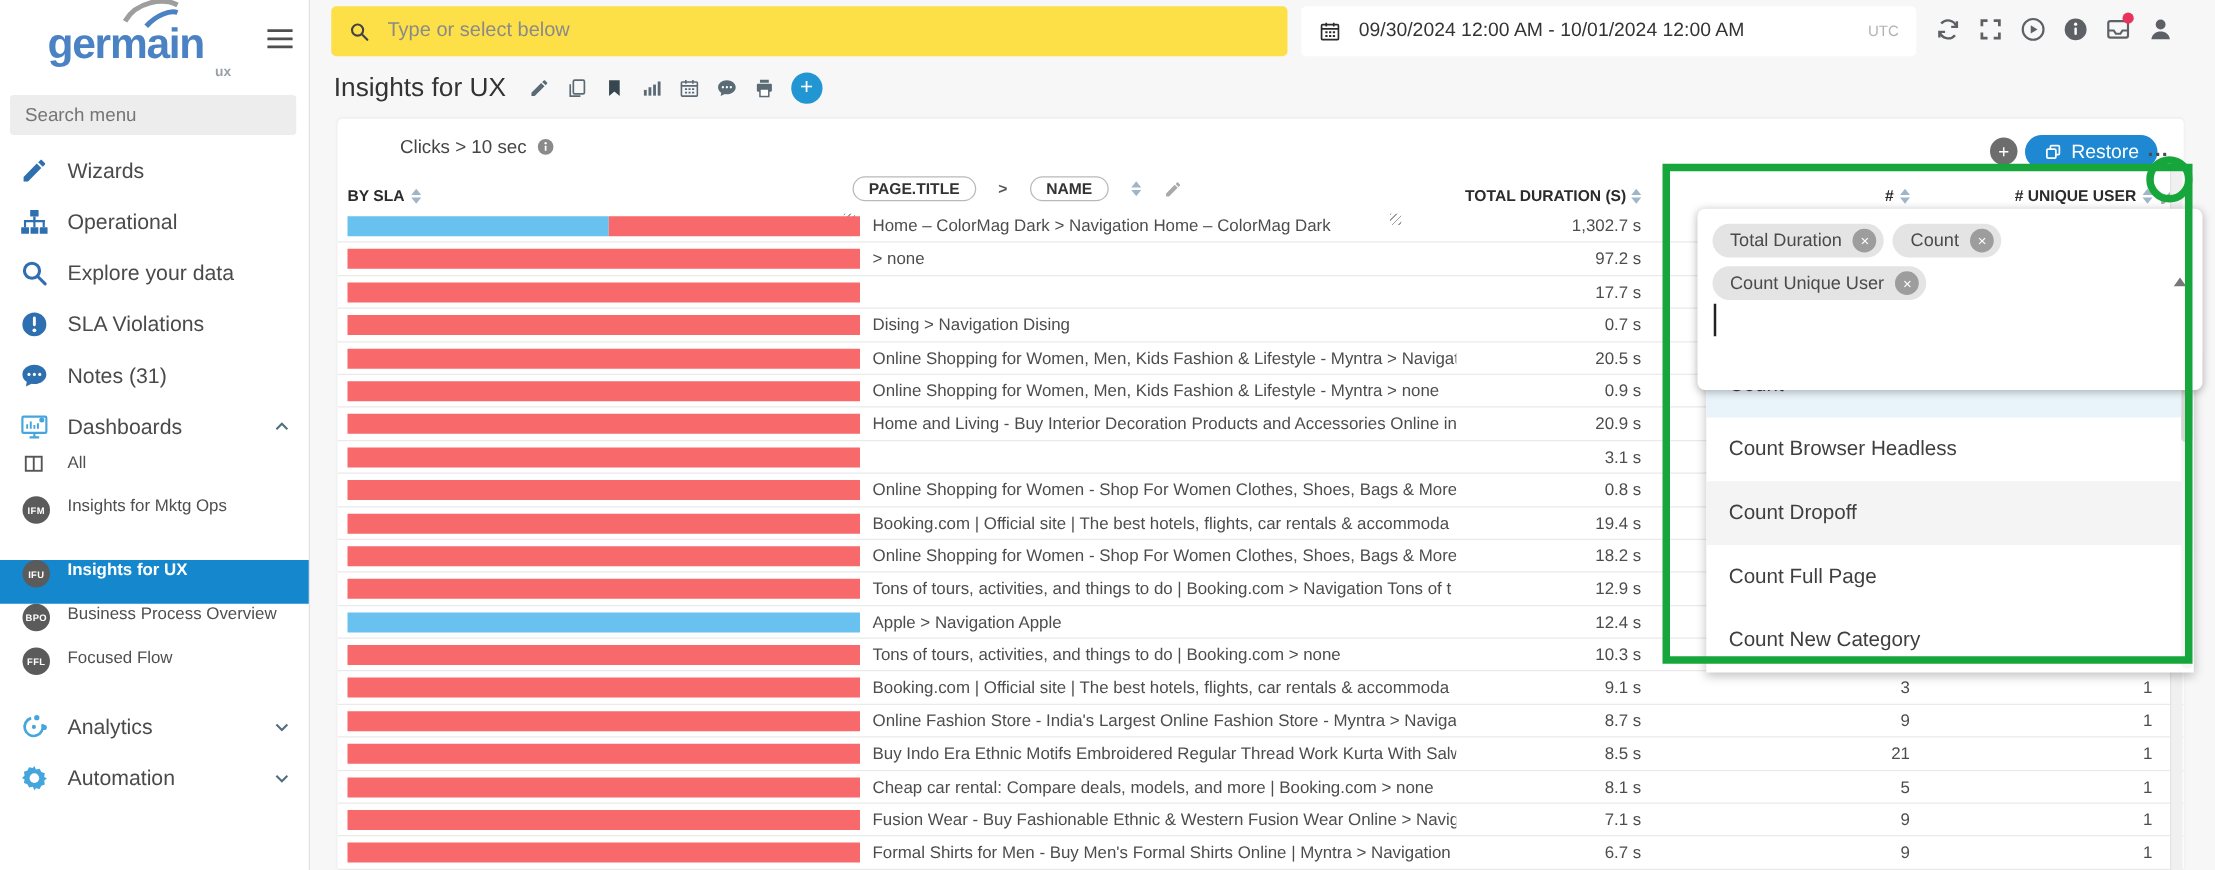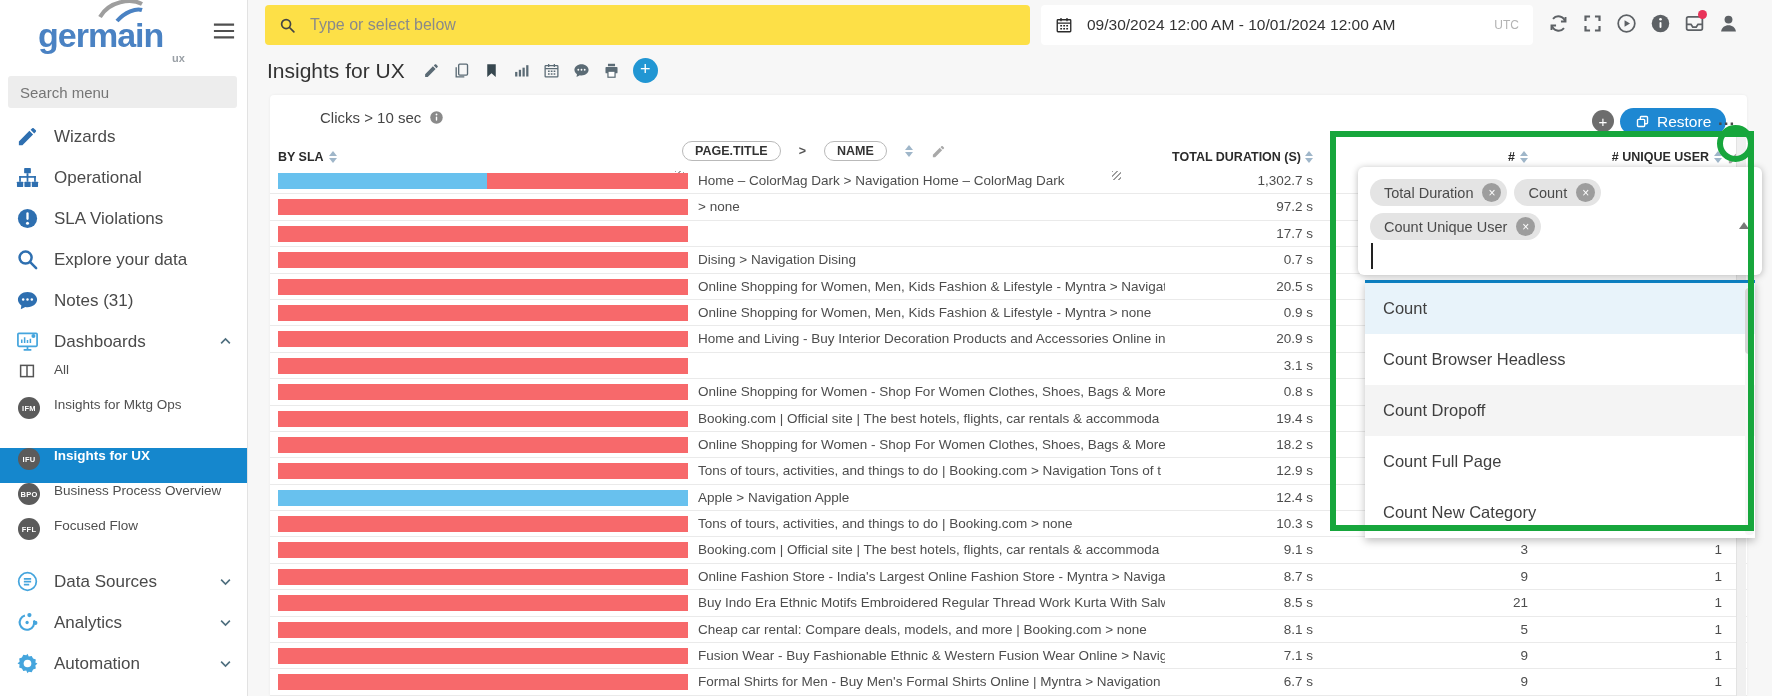--- a/index.html
+++ b/index.html
@@ -81,21 +81,21 @@
   .cell { position:absolute; top:0; height:26.4px; line-height:26.4px; font-size:13.5px; color:#4d4d4d; white-space:nowrap; }
   .c-text { left:428px; width:467px; overflow:hidden; }
   .c-dur  { left:880px; width:163px; text-align:right; }
   .c-cnt  { left:1095px; width:163px; text-align:right; }
   .c-unq  { left:1290px; width:162px; text-align:right; }
 
   
   .vstrip { position:absolute; left:1736px; top:137px; width:10px; height:559px; background:#f0f0f0; border-left:1px solid #e3e3e3; z-index:20; }
 
   
-  .combo { position:absolute; left:1358px; top:167px; width:404px; height:108px; background:#fff; border-radius:6px; box-shadow:0 1px 7px rgba(0,0,0,.28); z-index:40; padding:12px 34px 8px 12px; }
+  .combo { position:absolute; left:1358px; top:167px; width:404px; height:145px; background:#fff; border-radius:6px; box-shadow:0 1px 7px rgba(0,0,0,.28); z-index:40; padding:12px 34px 8px 12px; }
   .tagwrap { display:flex; flex-wrap:wrap; gap:7px; row-gap:7px; }
   .tag { display:flex; align-items:center; gap:9px; background:#e4e4e4; border-radius:15px; padding:4px 6px 4px 14px; font-size:14.5px; color:#4a4a4a; }
   .tag .x { width:19px; height:19px; border-radius:50%; background:#9d9d9d; color:#fff; font-size:12px; display:flex; align-items:center; justify-content:center; cursor:pointer; line-height:1; }
   .combo-caret { position:absolute; right:13px; top:50px; width:0; height:0; border:5.5px solid transparent; border-bottom:7px solid #777; cursor:pointer; }
   .cursor-line { position:absolute; left:13px; top:76px; width:2px; height:26px; background:#222; }
 
   .dlist { position:absolute; left:1365px; top:280px; width:390px; height:258px; background:#fff; border-top:3px solid #0d80c2; box-shadow:0 3px 8px rgba(0,0,0,.25); z-index:39; }
   .opt { height:51px; display:flex; align-items:center; padding-left:18px; font-size:16.5px; color:#3f3f3f; cursor:pointer; }
   .opt.hl { background:#e8f3fa; }
   .opt.stripe { background:#f4f4f4; }
@@ -150,36 +150,36 @@
               <rect x="16.5" y="16.5" width="6.5" height="5.5" rx=".5"></rect>
               <path d="M11 7.5h2v3h-2z"></path>
               <path d="M3.3 10.5h17.4v1.8H3.3z"></path>
               <path d="M3.3 10.5h1.8v6H3.3zM18.9 10.5h1.8v6h-1.8zM11.1 10.5h1.8v6h-1.8z"></path>
             </svg>
           </span>
           <span>Operational</span>
         </div>
         <div class="nav-item">
           <span class="icon">
+            <svg viewBox="0 0 24 24" fill="none" stroke="currentColor" stroke-width="2.6">
+              <circle cx="10" cy="10" r="6.3"></circle>
+              <path d="M14.8 14.8 21 21" stroke-linecap="round"></path>
+            </svg>
+          </span>
+          <span>Explore your data</span>
+        </div>
+        <div class="nav-item">
+          <span class="icon">
             <svg viewBox="0 0 24 24" fill="currentColor">
               <circle cx="12" cy="12" r="10"></circle>
               <rect x="10.8" y="5.5" width="2.4" height="8" rx="1.2" fill="#fff"></rect>
               <circle cx="12" cy="17" r="1.6" fill="#fff"></circle>
             </svg>
           </span>
           <span>SLA Violations</span>
-        </div>
-        <div class="nav-item">
-          <span class="icon">
-            <svg viewBox="0 0 24 24" fill="none" stroke="currentColor" stroke-width="2.6">
-              <circle cx="10" cy="10" r="6.3"></circle>
-              <path d="M14.8 14.8 21 21" stroke-linecap="round"></path>
-            </svg>
-          </span>
-          <span>Explore your data</span>
         </div>
         <div class="nav-item">
           <span class="icon">
             <svg viewBox="0 0 24 24" fill="currentColor">
               <path d="M12 3C6.5 3 2 6.6 2 11c0 2.5 1.4 4.7 3.6 6.2L5 21l4.7-2.3c.7.2 1.5.3 2.3.3 5.5 0 10-3.6 10-8S17.5 3 12 3z"></path>
               <circle cx="7.5" cy="11" r="1.3" fill="#fff"></circle>
               <circle cx="12" cy="11" r="1.3" fill="#fff"></circle>
               <circle cx="16.5" cy="11" r="1.3" fill="#fff"></circle>
             </svg>
           </span>
@@ -220,34 +220,20 @@
         </div>
         <div class="nav-sub">
           <span class="badge">BPO</span>
           <span>Business Process Overview</span>
         </div>
         <div class="nav-sub">
           <span class="badge">FFL</span>
           <span>Focused Flow</span>
         </div>
         <div class="gap8"></div>
-        <div class="nav-item">
-          <span class="icon lt">
-            <svg viewBox="0 0 24 24" fill="none" stroke="currentColor" stroke-width="1.8">
-              <circle cx="12" cy="12" r="9.2"></circle>
-              <path d="M8.2 9.2h7.6M8.2 12.2h7.6M8.2 15.2h5.6"></path>
-            </svg>
-          </span>
-          <span>Data Sources</span>
-          <span class="chev">
-            <svg viewBox="0 0 24 24" fill="none" stroke="currentColor" stroke-width="2.6">
-              <path d="M5 9l7 7 7-7"></path>
-            </svg>
-          </span>
-        </div>
         <div class="nav-item">
           <span class="icon lt">
             <svg viewBox="0 0 24 24" fill="none" stroke="currentColor" stroke-width="2.2">
               <path d="M18.7 9.8A7.6 7.6 0 1 1 9.3 4.7"></path>
               <circle cx="14" cy="4.3" r="2.2" fill="currentColor" stroke="none"></circle>
               <circle cx="20.2" cy="12.5" r="2.2" fill="currentColor" stroke="none"></circle>
               <circle cx="11.6" cy="12" r="1.7" fill="currentColor" stroke="none"></circle>
             </svg>
           </span>
           <span>Analytics</span>

